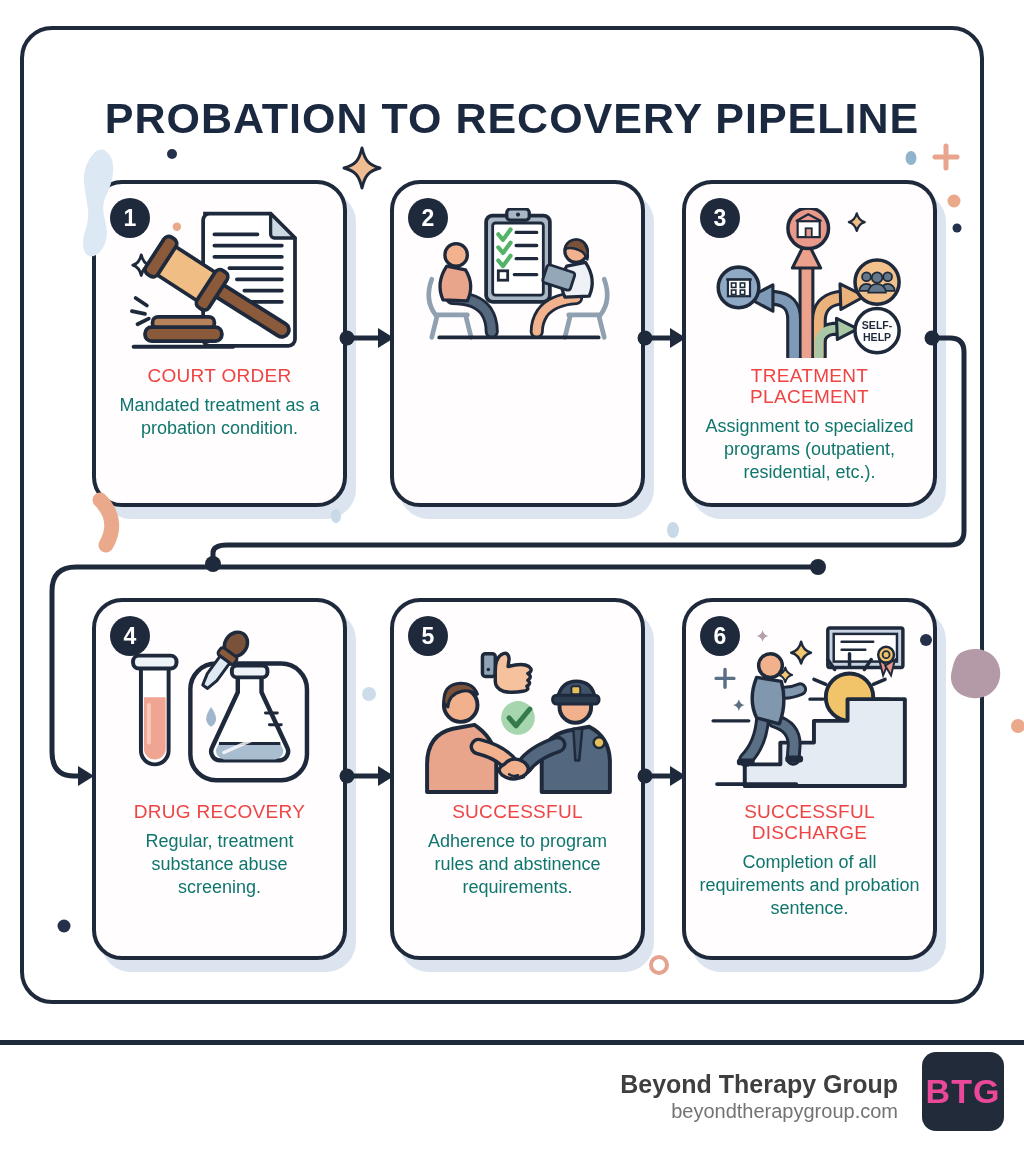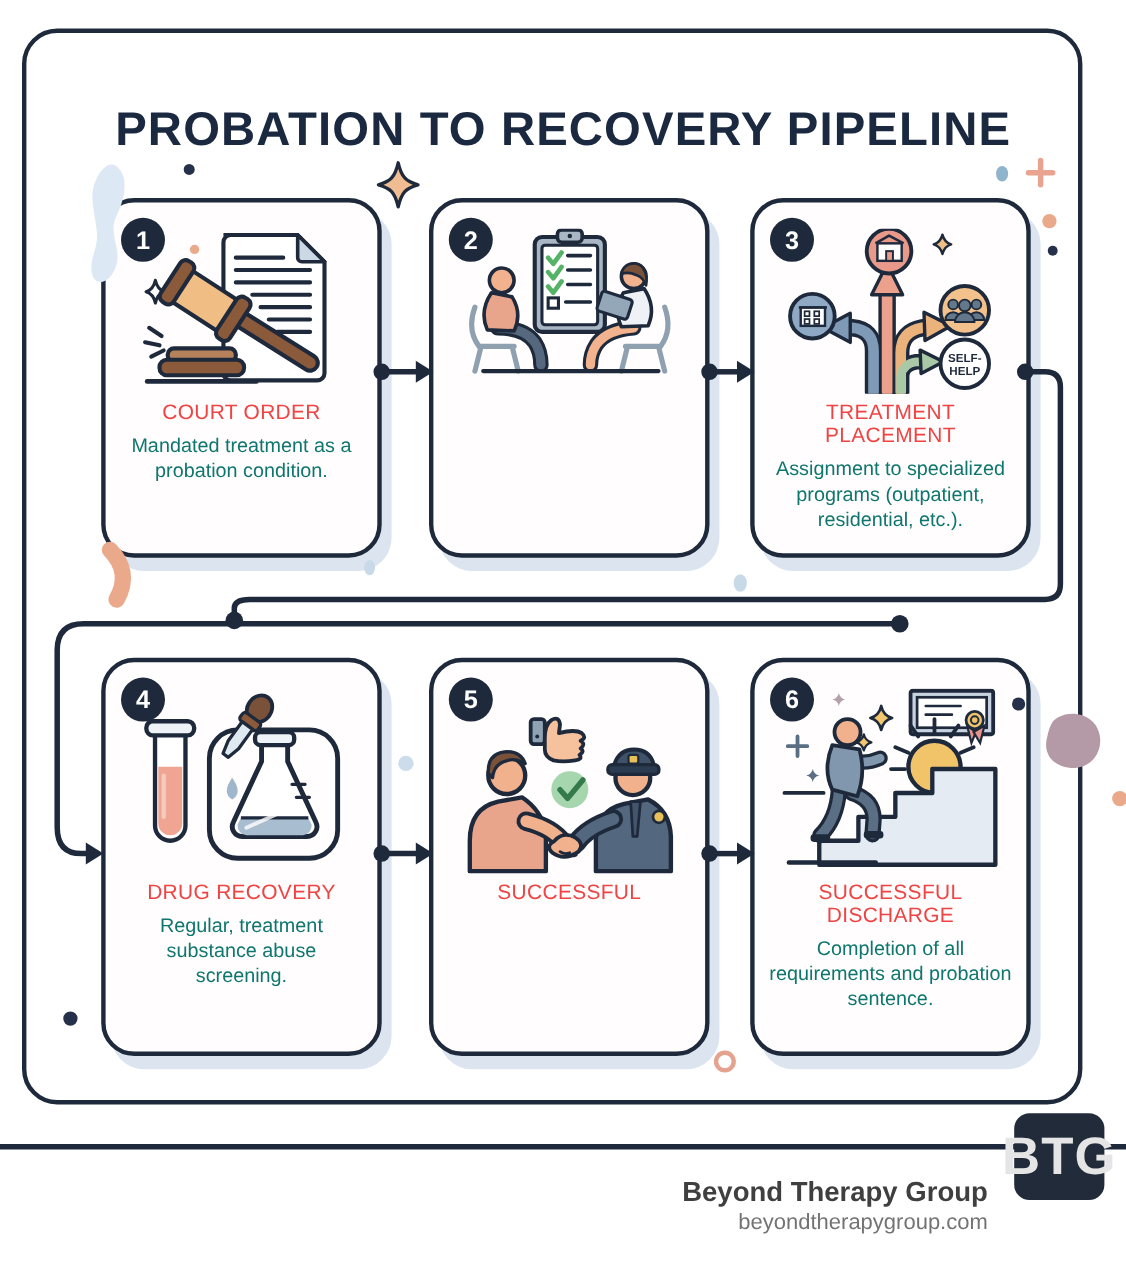--- a/index.html
+++ b/index.html
@@ -38,23 +38,23 @@
   }
   .step-desc{
     margin:7px 13px 0;font-size:18px;color:#0f766e;line-height:1.27;
   }
   .overlay{position:absolute;left:0;top:0;width:1024px;height:1154px;pointer-events:none;}
   .footer-rule{position:absolute;left:0;top:1040px;width:1024px;height:4.5px;background:#1e2a3c;}
   .footer-text{position:absolute;right:126px;top:1058px;text-align:right;margin-top:12px;}
   .footer-company{font-size:25px;font-weight:bold;color:#3f3f3f;line-height:1.15;}
   .footer-site{font-size:20px;color:#737373;line-height:1.2;}
   .footer-logo{
-    position:absolute;left:922px;top:1012px;width:82px;height:79px;
+    position:absolute;left:922px;top:1052px;width:82px;height:79px;
     background:#212b3a;border-radius:14px;display:flex;align-items:center;justify-content:center;
-    color:#e5e5e5;font-size:48px;font-weight:bold;letter-spacing:1px;
+    color:#ec4899;font-size:34px;font-weight:bold;letter-spacing:1px;
   }
 </style>
 </head>
 <body>
 
 <div class="page">
 
   <div class="frame"></div>
 
   <div class="main-title">PROBATION TO RECOVERY PIPELINE</div>
@@ -240,20 +240,21 @@
           <path d="M70 122 Q94 128 104 142" stroke="#1e2a3c" stroke-width="18" fill="none" stroke-linecap="round"></path>
           <path d="M70 122 Q94 128 104 142" stroke="#f2b18d" stroke-width="11" fill="none" stroke-linecap="round"></path>
           <path d="M150 120 Q126 128 116 142" stroke="#1e2a3c" stroke-width="18" fill="none" stroke-linecap="round"></path>
           <path d="M150 120 Q126 128 116 142" stroke="#53677e" stroke-width="11" fill="none" stroke-linecap="round"></path>
           <path d="M96 140 q8 -9 19 -3 q9 6 3 13 q-13 9 -24 1 q-7 -6 2 -11 z" fill="#f2b18d" stroke="#1e2a3c" stroke-width="3.5" stroke-linejoin="round"></path>
           <path d="M101 150 q4 3 9 1 M108 153 q4 2 8 0" stroke="#1e2a3c" stroke-width="2.5" fill="none" stroke-linecap="round"></path>
         </g>
       </svg>
     </div>
     <div class="step-title">SUCCESSFUL</div>
+    <div class="step-desc">Adherence to program rules and abstinence requirements.</div>
   </div>
 
   <div class="card row2 c-right">
     <div class="badge">6</div>
     <div class="icon-box">
       <svg viewBox="0 0 220 170">
         <g>
           <rect x="128" y="2" width="76" height="40" rx="2" fill="#c7d3e0" stroke="#1e2a3c" stroke-width="3.5"></rect>
           <rect x="134" y="8" width="64" height="28" fill="#ffffff" stroke="#1e2a3c" stroke-width="2.5"></rect>
           <path d="M142 16 H174 M142 24 H166" stroke="#1e2a3c" stroke-width="2.5" stroke-linecap="round"></path>

